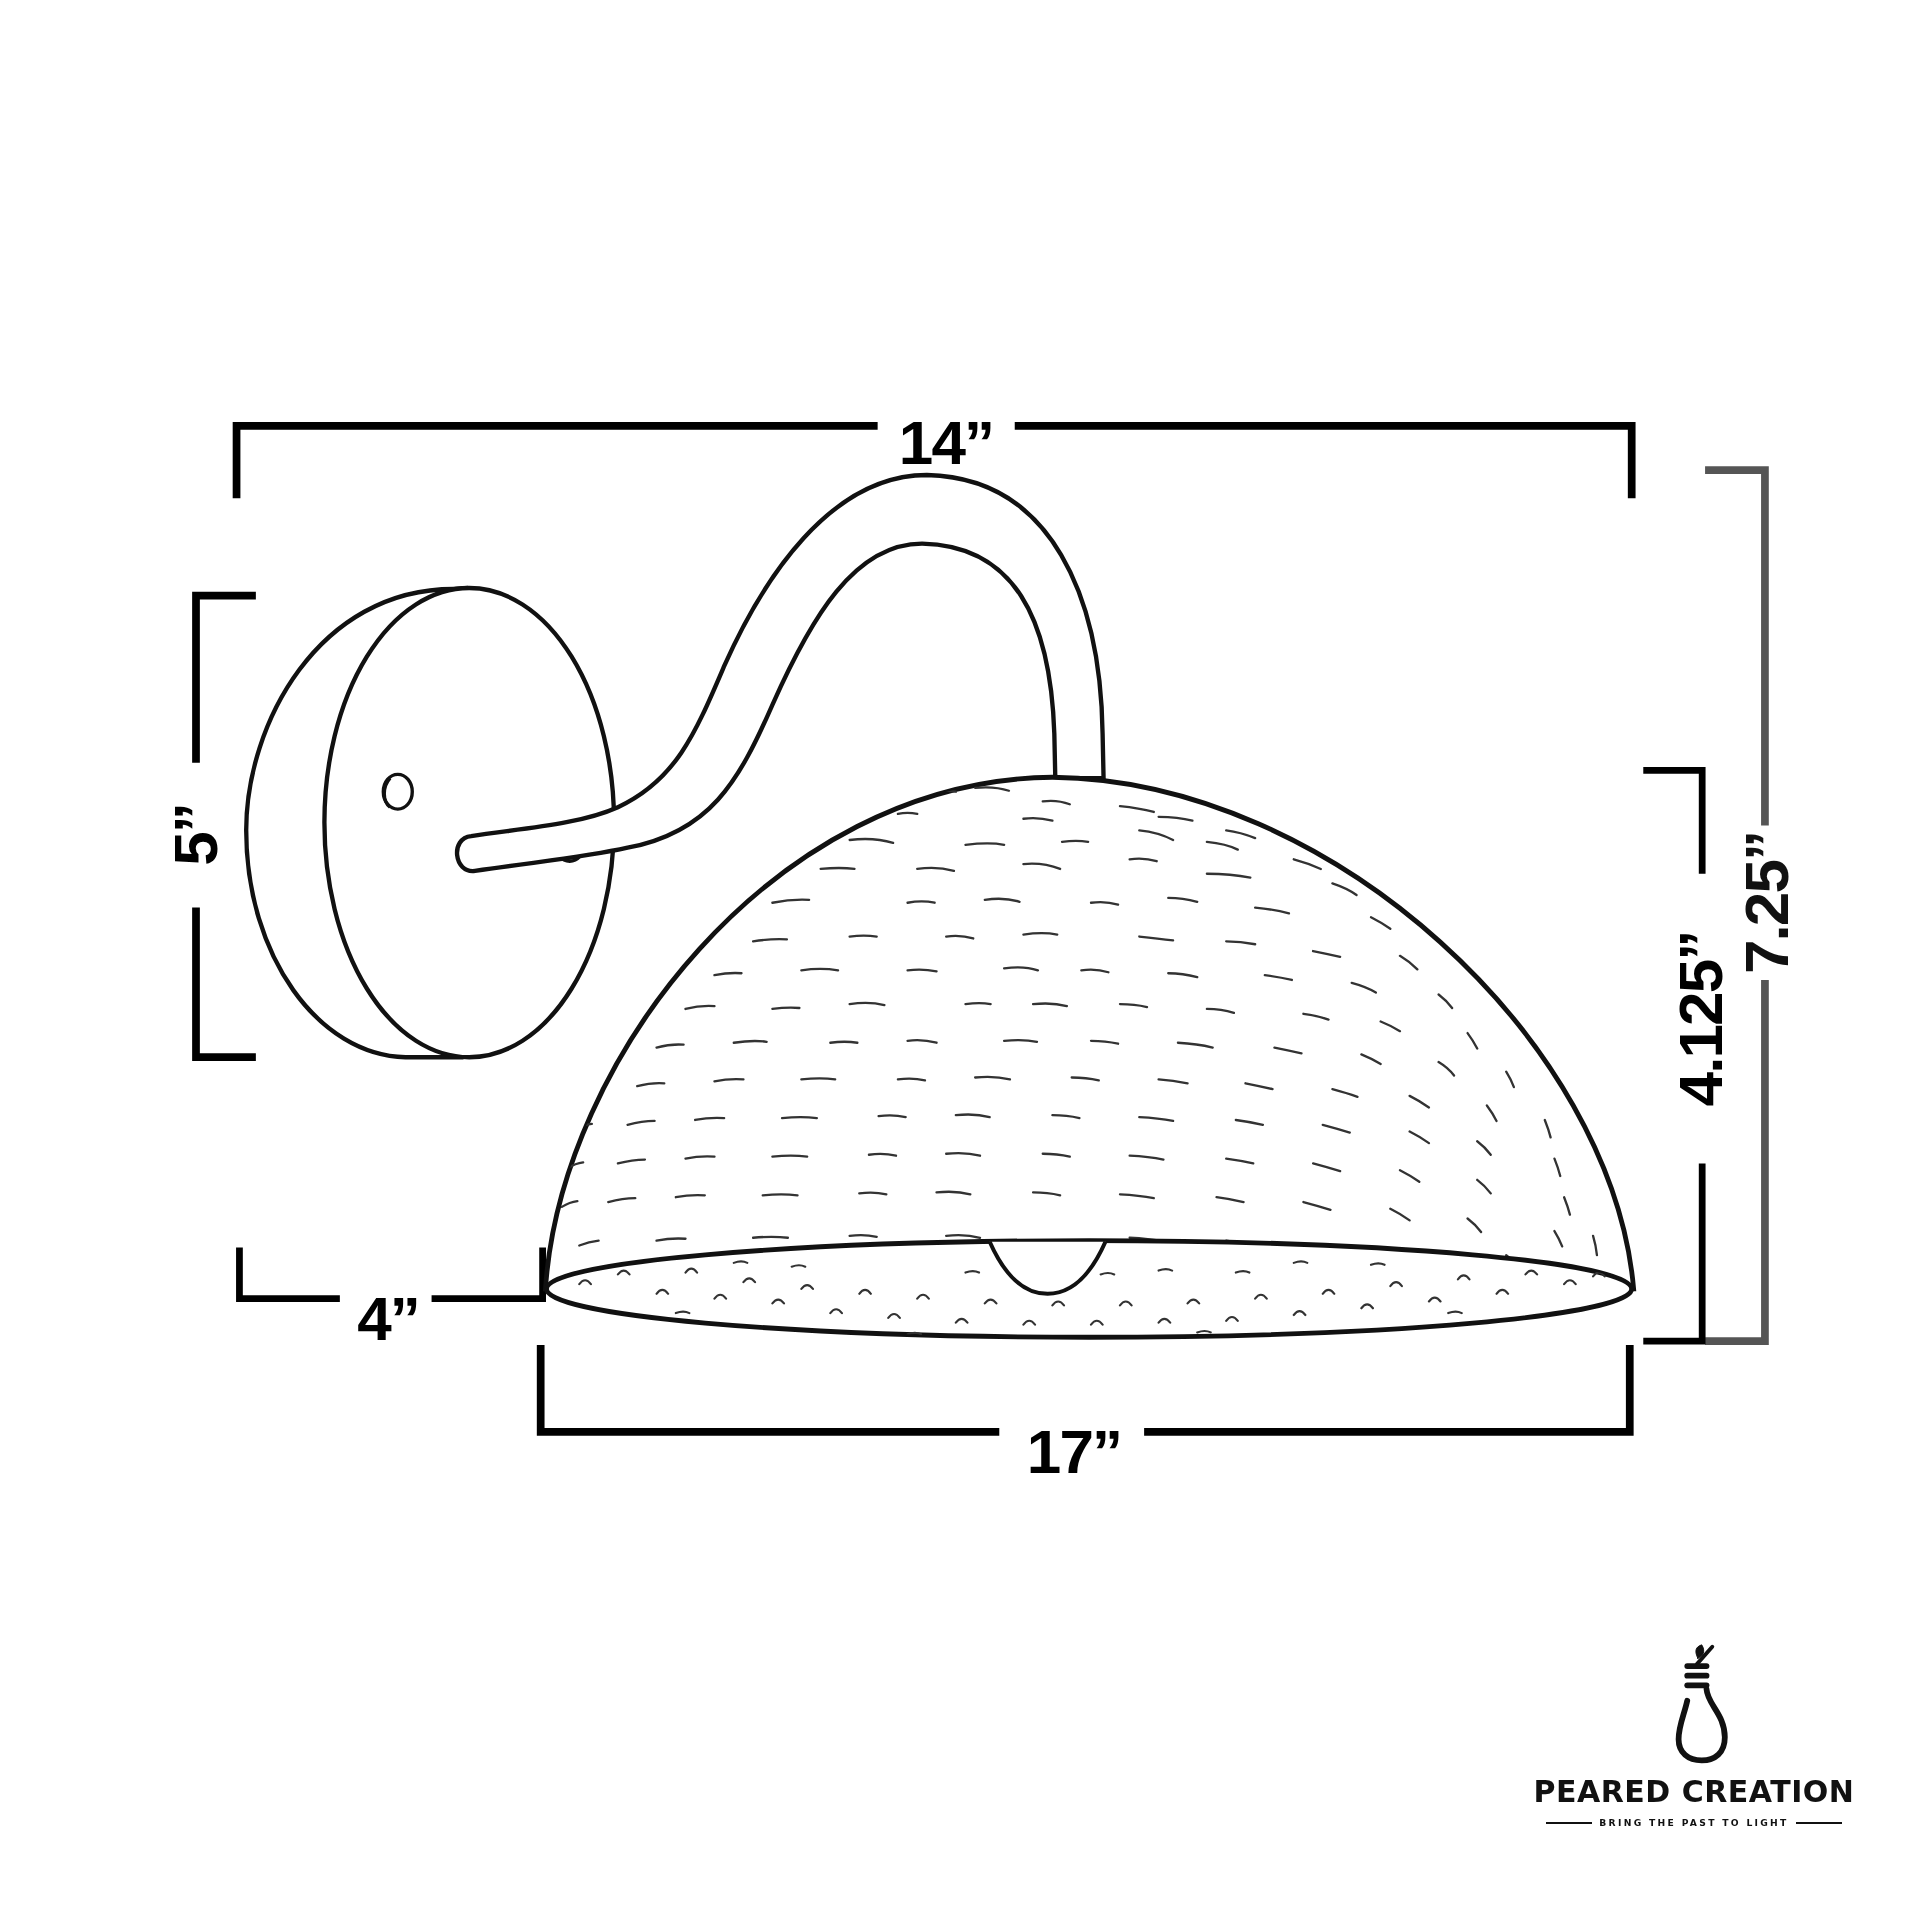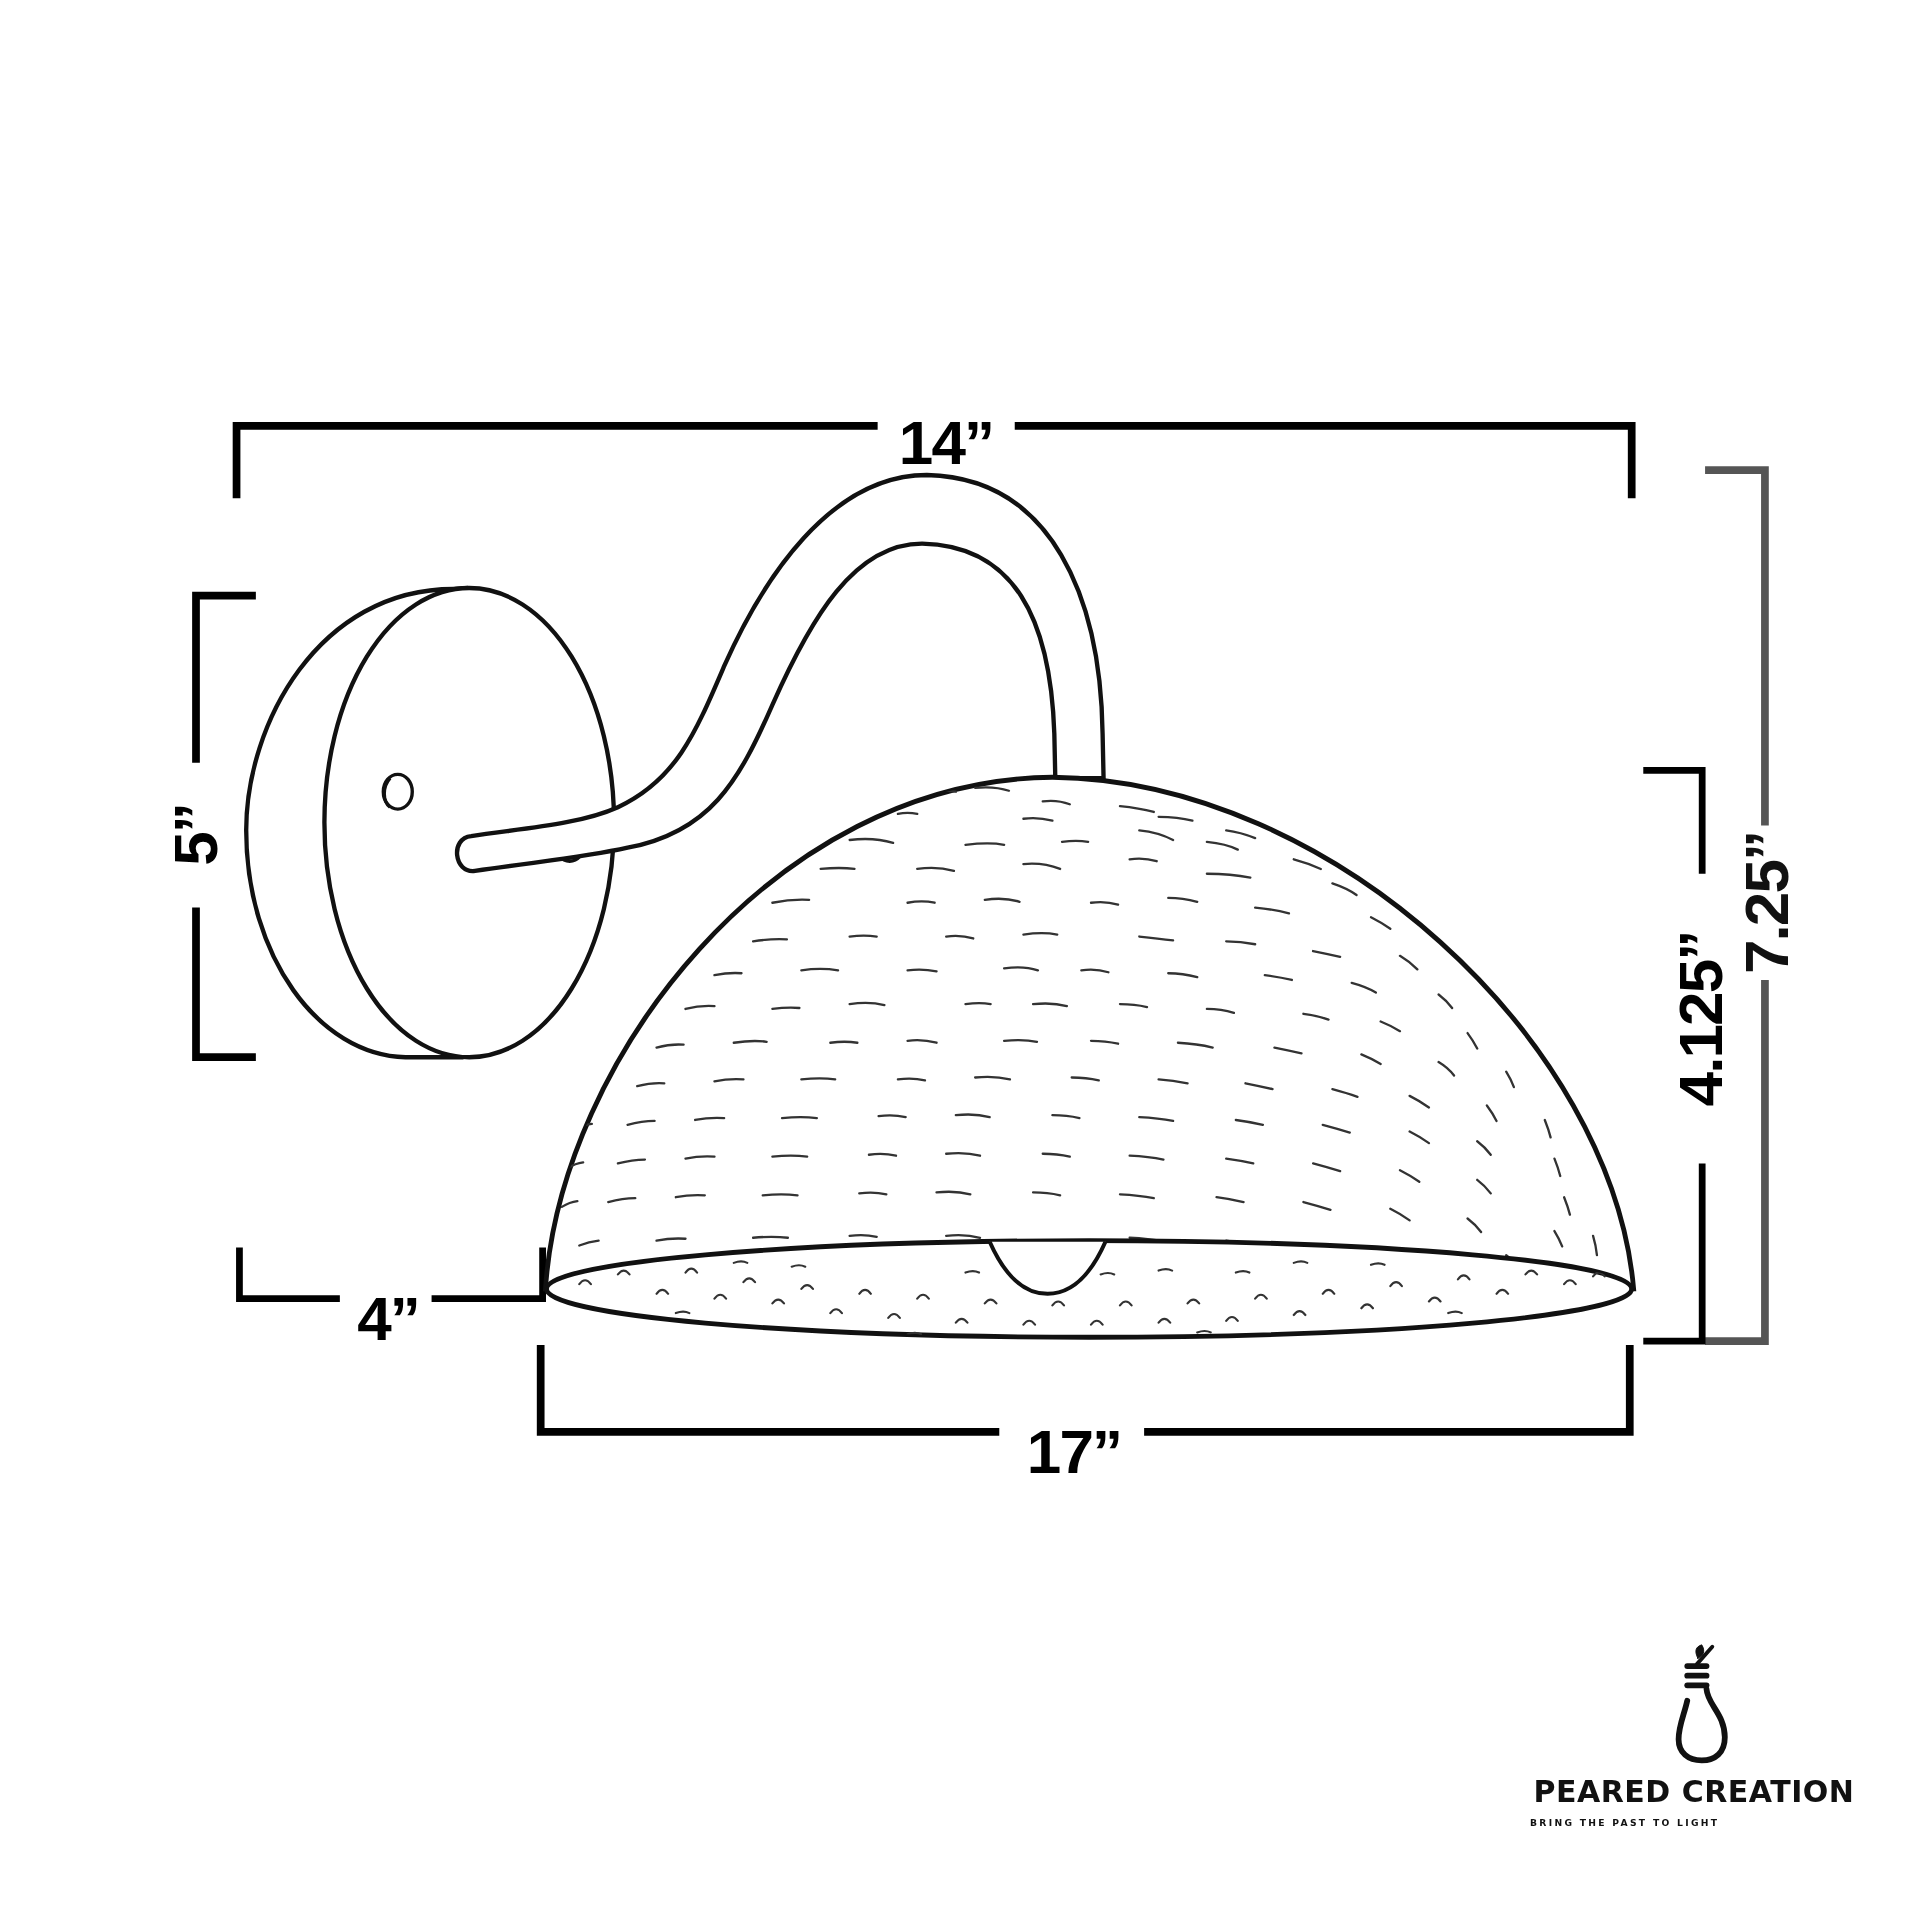--- a/index.html
+++ b/index.html
@@ -4,21 +4,21 @@
 <style>
   html,body{margin:0;padding:0;background:#ffffff;}
   body{width:1931px;height:1931px;position:relative;overflow:hidden;font-family:"Liberation Sans",sans-serif;}
   #stage{position:absolute;left:0;top:0;width:1931px;height:1931px;}
   .dim-label{position:absolute;font-family:"Liberation Sans",sans-serif;font-weight:bold;color:#000;line-height:1;white-space:nowrap;letter-spacing:-1.9px;}
   .dim-label.gray{color:#111;}
   .rot{transform-origin:center center;transform:translate(-50%,-50%) rotate(-90deg);}
   .hcenter{transform:translate(-50%,-50%);margin-top:20px;}
   #logo{position:absolute;left:1530px;top:1641px;width:328px;height:193px;}
   .logo-name{position:absolute;left:0;top:133px;width:328px;text-align:center;font-family:"DejaVu Sans",sans-serif;font-size:30px;font-weight:bold;letter-spacing:0.5px;color:#111;}
-  .logo-tag-row{position:absolute;left:0;top:174px;width:328px;height:15.4px;display:flex;align-items:flex-start;justify-content:center;gap:7.7px;flex-direction:column;}
+  .logo-tag-row{position:absolute;left:0;top:174px;width:328px;height:15.4px;display:flex;align-items:center;justify-content:center;gap:7.7px;}
   .logo-line{flex:0 0 46px;height:1.9px;background:#111;}
   .logo-tag{font-family:"DejaVu Sans",sans-serif;font-size:9.2px;font-weight:bold;letter-spacing:2.3px;color:#111;}
 </style>
 </head>
 <body>
 
 <div id="stage">
   <svg width="1931" height="1931" viewBox="0 0 2000 2000" xmlns="http://www.w3.org/2000/svg">
     <defs>
       <clipPath id="domeClip">

